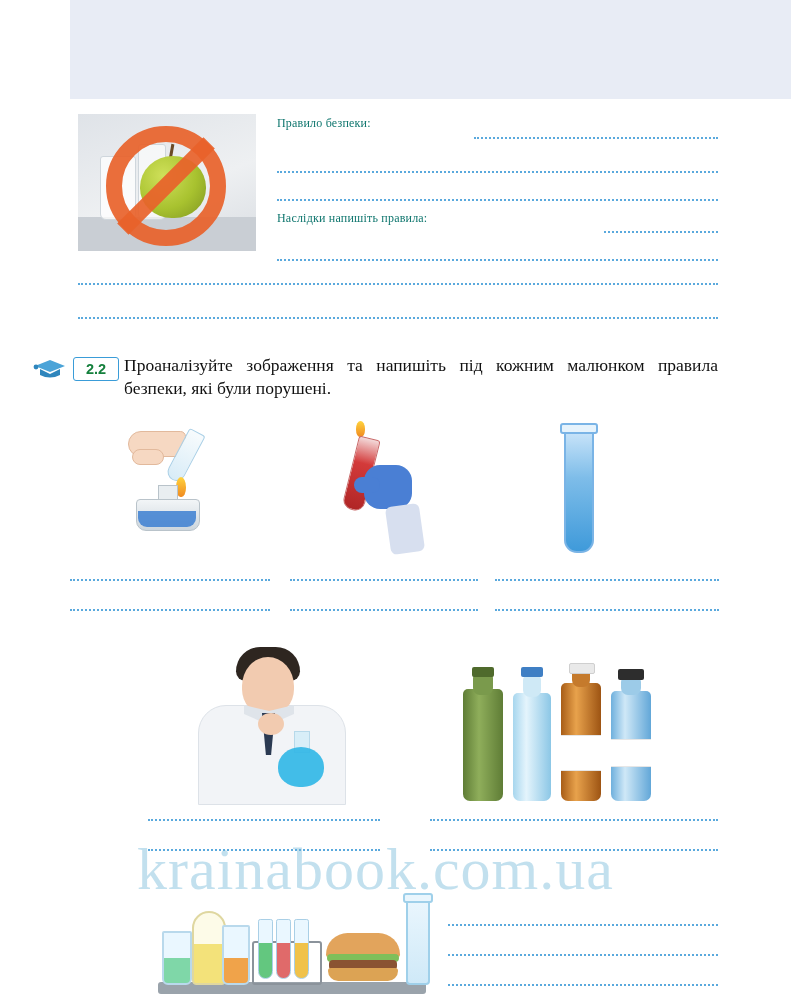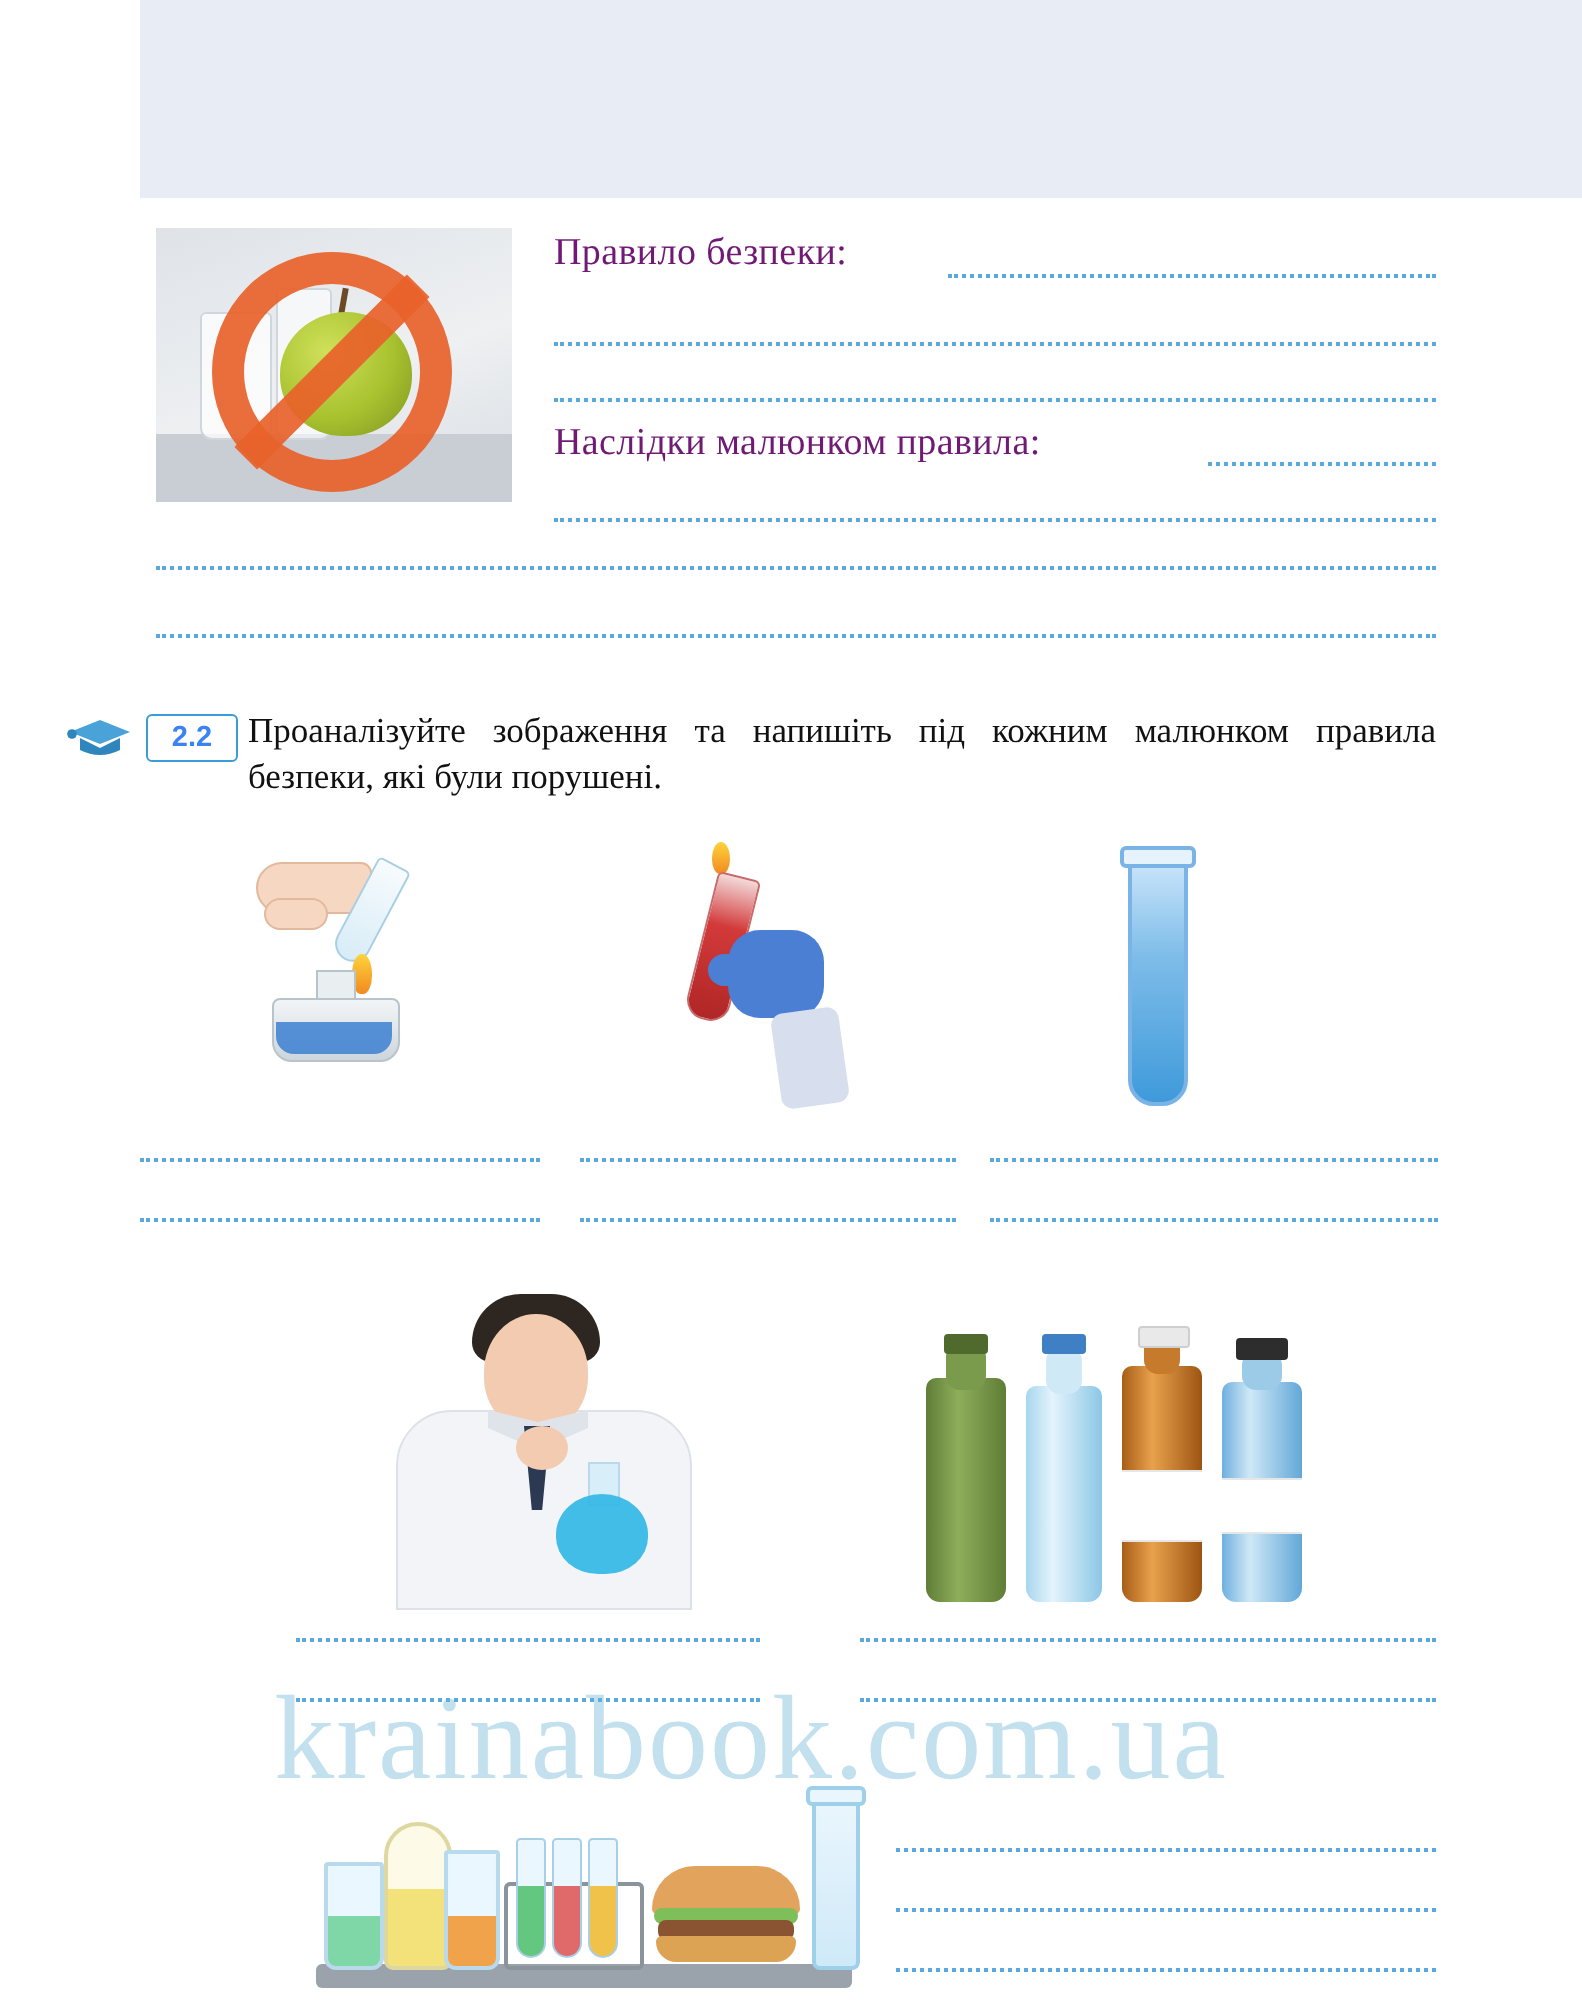--- a/index.html
+++ b/index.html
@@ -148,35 +148,35 @@
     height: 16px;
     background: #e8622a;
     transform: rotate(-45deg);
     transform-origin: center;
     opacity: 0.92;
   }
 
   .label-rule {
     position: absolute;
     font-family: "Liberation Serif", serif;
-    font-size: 19px;
-    color: #701a75;
+    font-size: 12px;
+    color: #0f766e;
     letter-spacing: 0.2px;
   }
 
   
   .task-badge {
     position: absolute;
     left: 73px;
     top: 258px;
     width: 44px;
     height: 22px;
     border: 1.6px solid #3a9cd8;
     border-radius: 3px;
-    color: #3b82f6;
+    color: #15803d;
     font-family: "Liberation Sans", sans-serif;
     font-size: 14.5px;
     display: flex;
     align-items: center;
     justify-content: center;
     font-weight: 700;
   }
   .cap-icon {
     position: absolute;
     left: 33px;
@@ -423,21 +423,21 @@
       <div class="bench"></div>
       <div class="flask-bg"></div>
       <div class="flask-bg2"></div>
       <div class="apple-stem"></div>
       <div class="apple"></div>
       <div class="ban-circle"></div>
       <div class="ban-bar"></div>
     </div>
 
     <div class="label-rule" style="left:277px; top:17px;">Правило безпеки:</div>
-    <div class="label-rule" style="left:277px; top:112px;">Наслідки малюнком правила:</div>
+    <div class="label-rule" style="left:277px; top:112px;">Наслідки напишіть правила:</div>
 
     <div class="dots" style="left:474px; top:36px;  width:244px;"></div>
     <div class="dots" style="left:277px; top:70px;  width:441px;"></div>
     <div class="dots" style="left:277px; top:98px;  width:441px;"></div>
     <div class="dots" style="left:604px; top:130px; width:114px;"></div>
     <div class="dots" style="left:277px; top:158px; width:441px;"></div>
     <div class="dots" style="left:78px;  top:182px; width:640px;"></div>
     <div class="dots" style="left:78px;  top:216px; width:640px;"></div>
 
     <svg class="cap-icon" viewBox="0 0 34 22">

